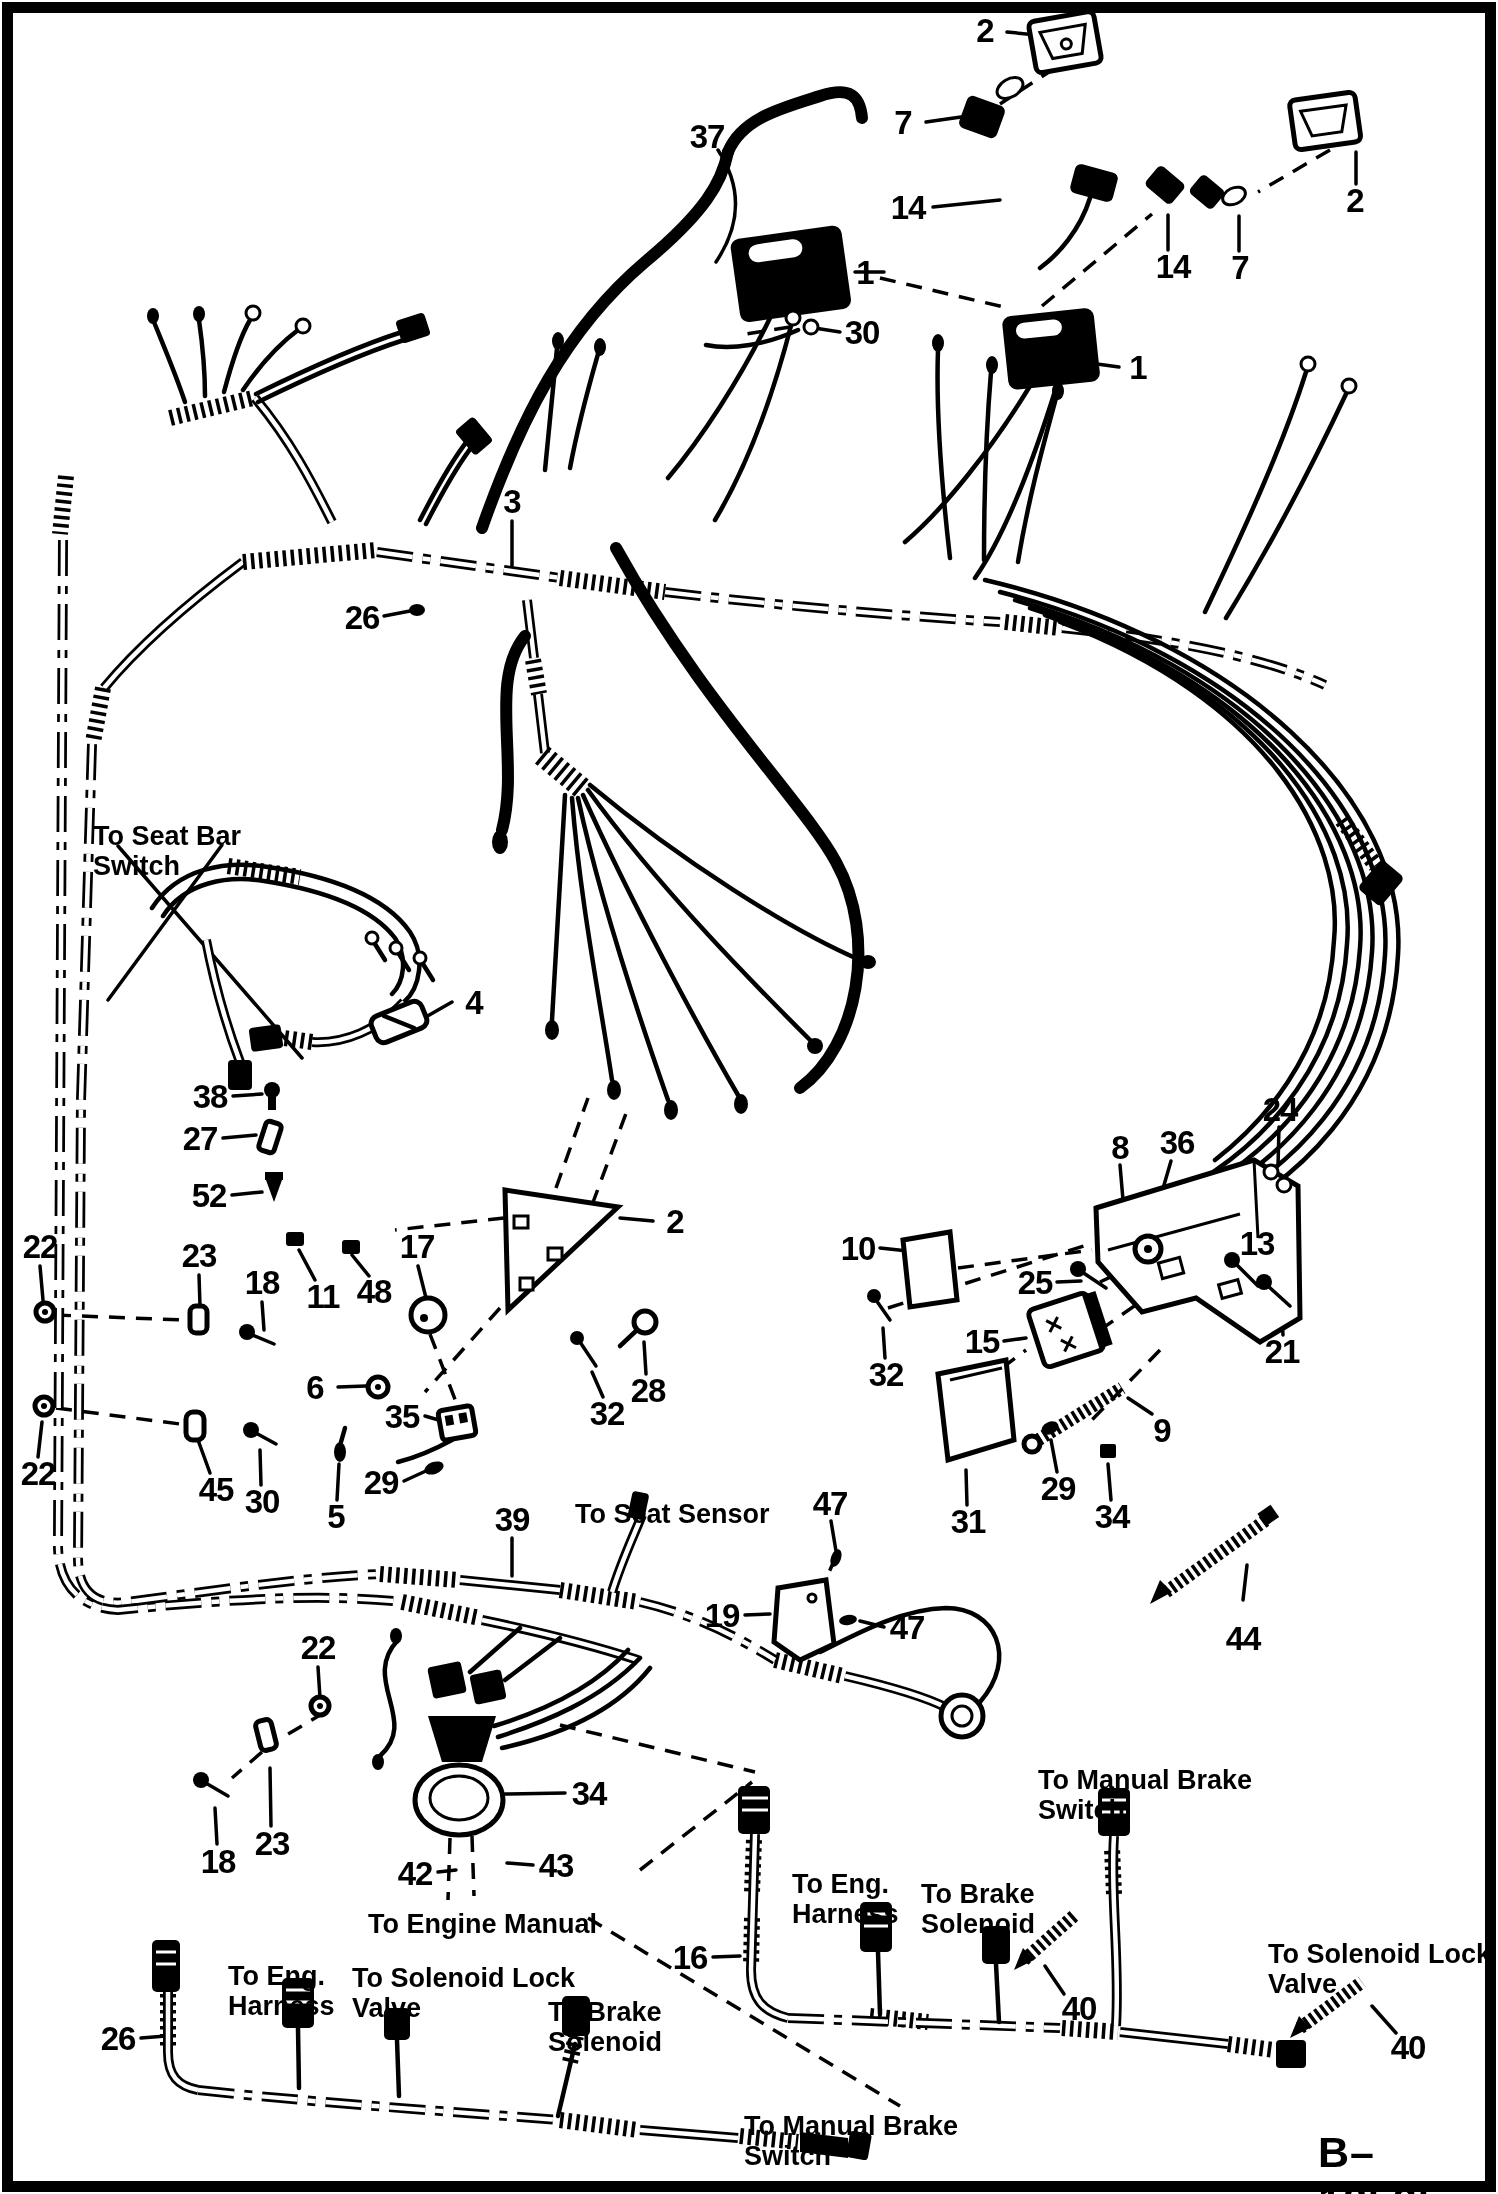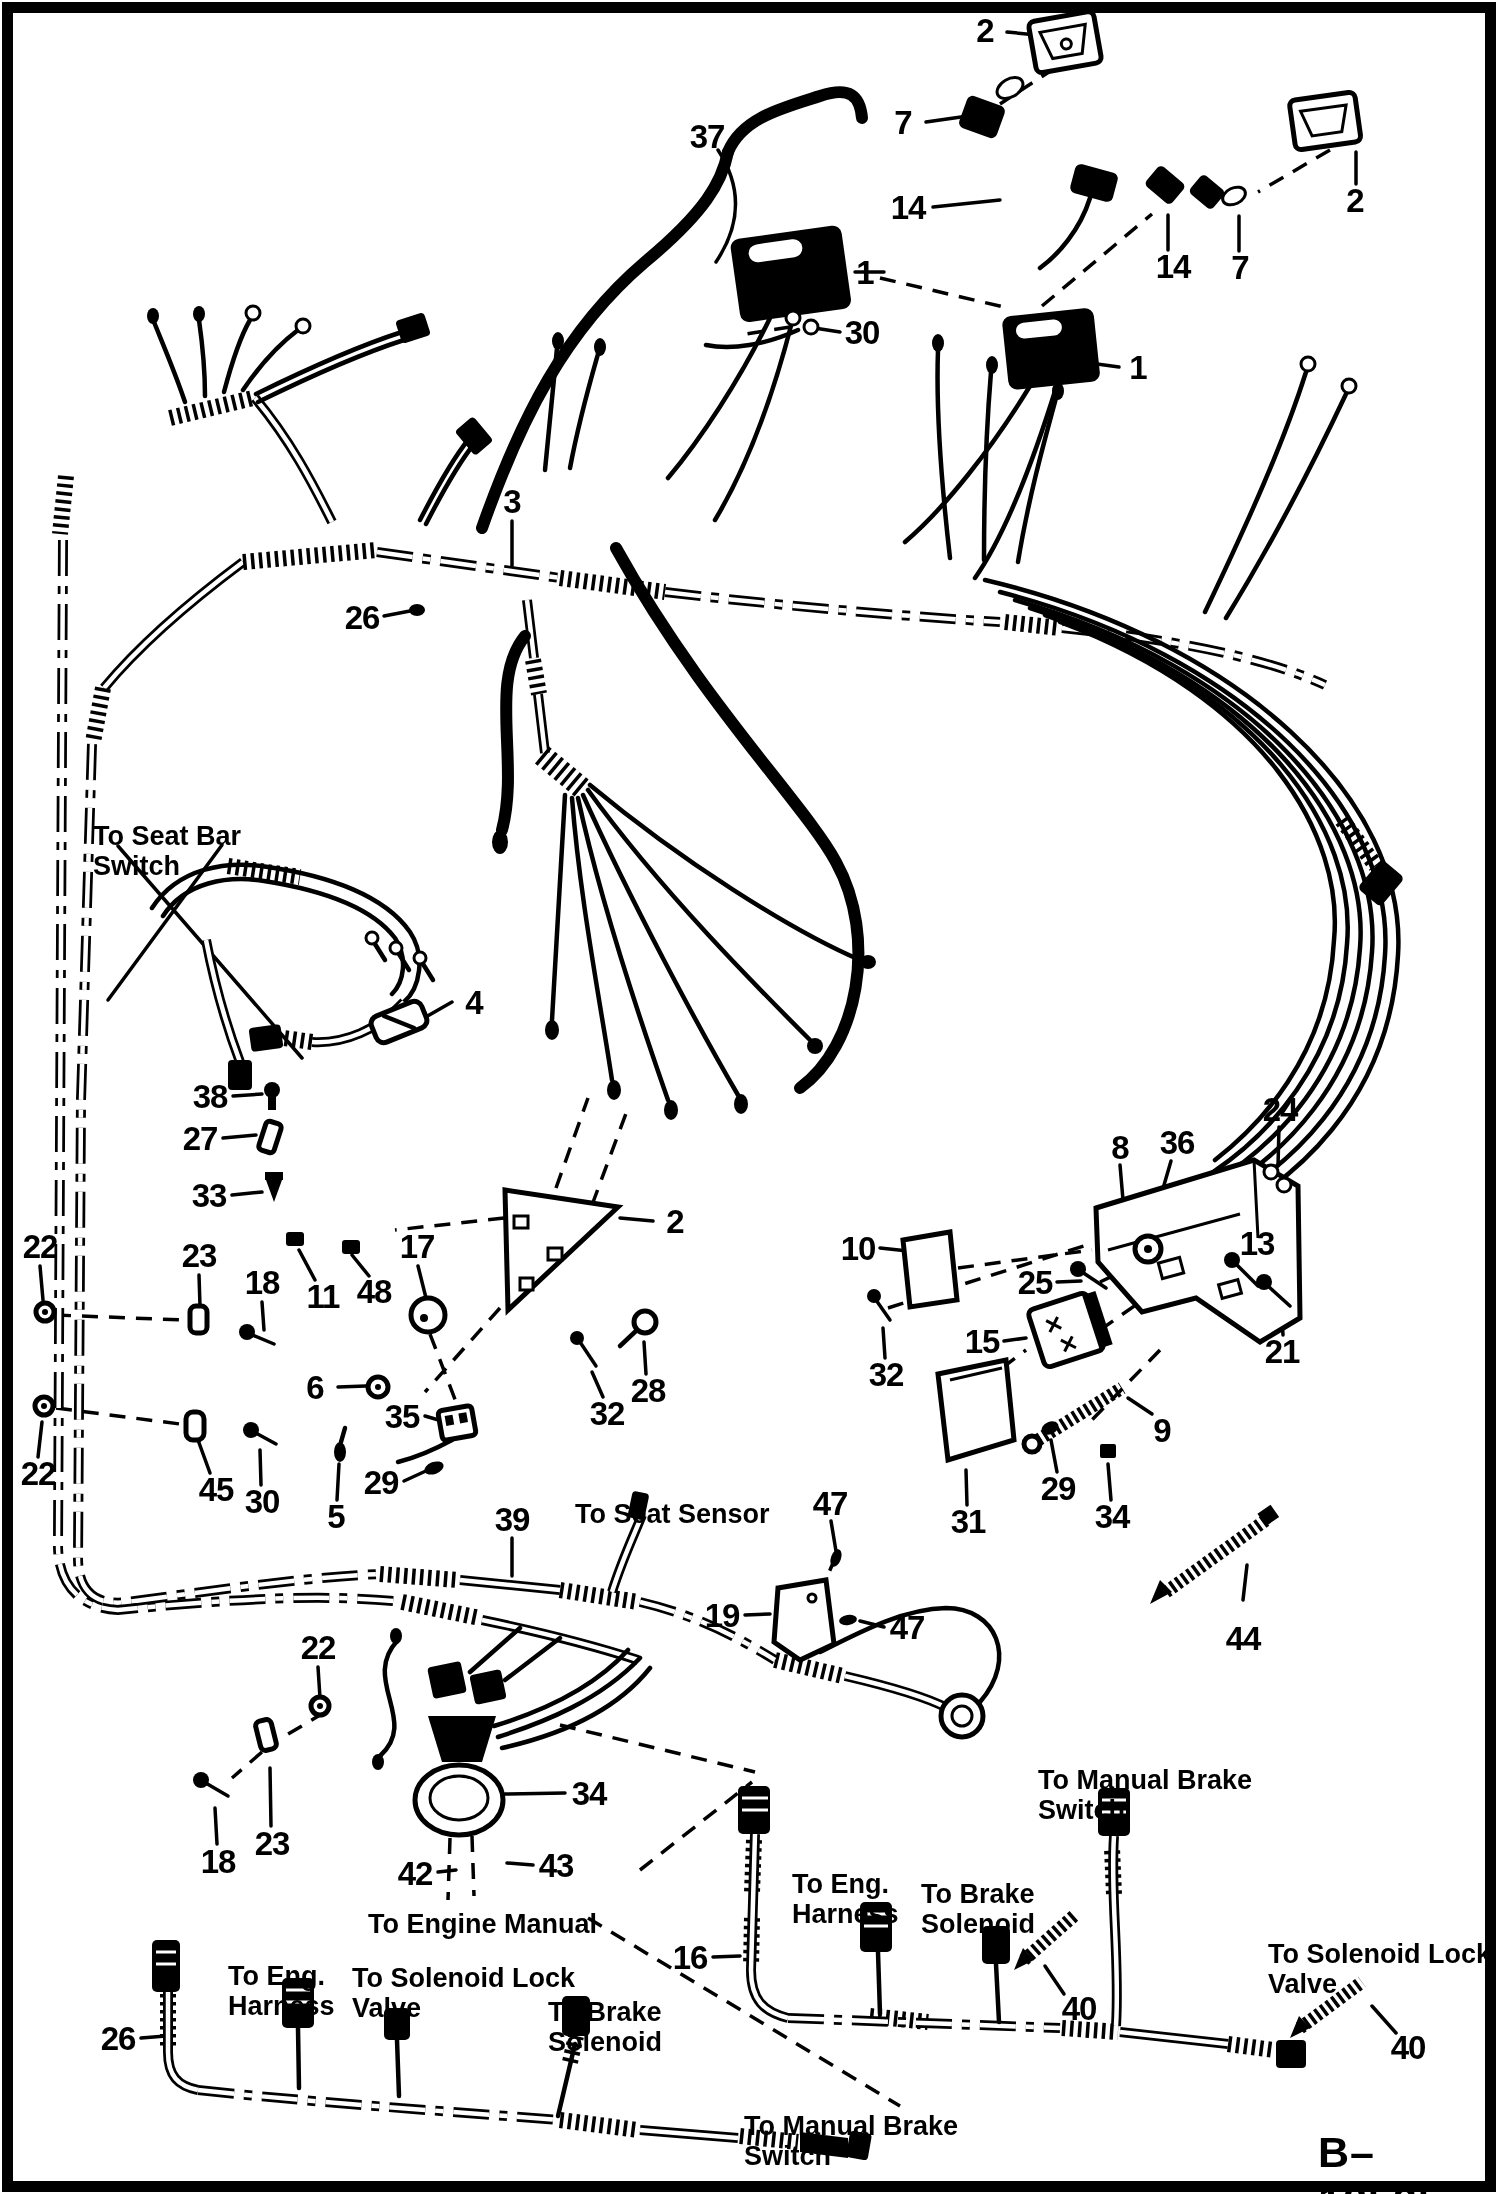--- a/index.html
+++ b/index.html
@@ -488,21 +488,21 @@
   <div class="co" style="left:1355px;top:201px">2</div>
   <div class="co" style="left:1173px;top:267px">14</div>
   <div class="co" style="left:1240px;top:268px">7</div>
   <div class="co" style="left:862px;top:333px">30</div>
   <div class="co" style="left:1138px;top:368px">1</div>
   <div class="co" style="left:512px;top:502px">3</div>
   <div class="co" style="left:362px;top:618px">26</div>
   <div class="co" style="left:474px;top:1003px">4</div>
   <div class="co" style="left:210px;top:1097px">38</div>
   <div class="co" style="left:200px;top:1139px">27</div>
-  <div class="co" style="left:209px;top:1196px">33</div>
+  <div class="co" style="left:209px;top:1196px">52</div>
   <div class="co" style="left:675px;top:1222px">2</div>
   <div class="co" style="left:40px;top:1247px">22</div>
   <div class="co" style="left:199px;top:1256px">23</div>
   <div class="co" style="left:417px;top:1247px">17</div>
   <div class="co" style="left:262px;top:1283px">18</div>
   <div class="co" style="left:323px;top:1297px">11</div>
   <div class="co" style="left:374px;top:1292px">48</div>
   <div class="co" style="left:1120px;top:1148px">8</div>
   <div class="co" style="left:1177px;top:1143px">36</div>
   <div class="co" style="left:1280px;top:1110px">24</div>

